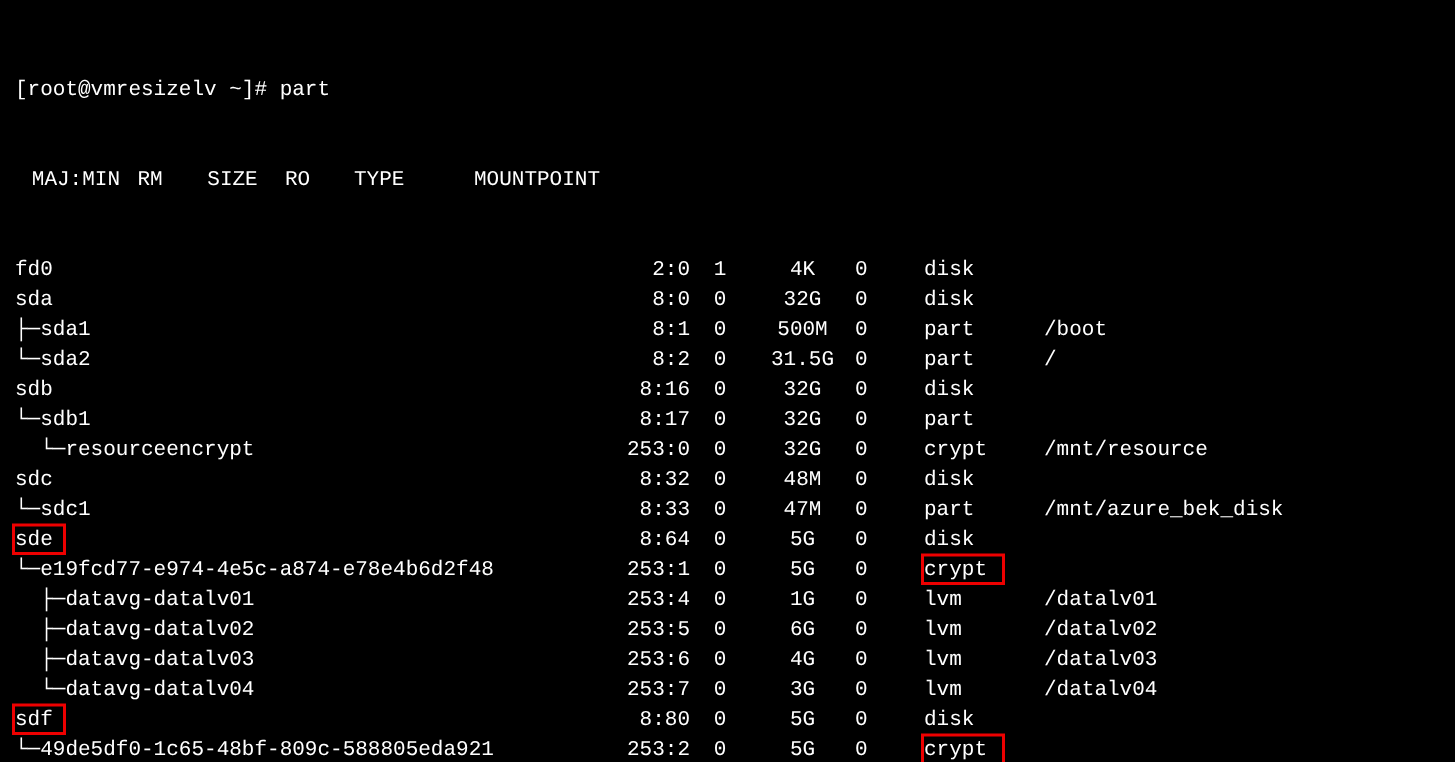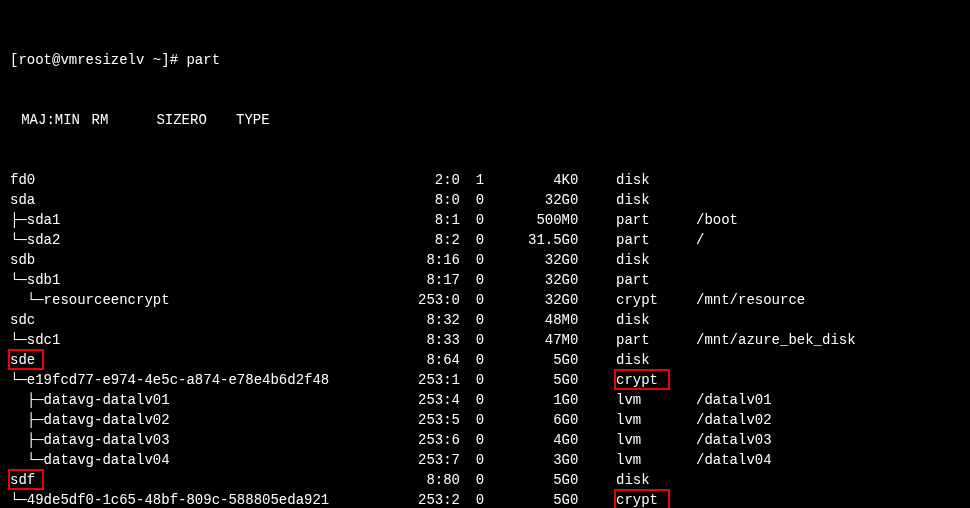--- a/index.html
+++ b/index.html
@@ -18,21 +18,21 @@
       position: relative;
     }
     .row {
       display: flex;
       position: relative;
       height: 20px;
     }
     .col-name { width: 380px; }
     .col-maj  { width: 70px; text-align: right; }
     .col-rm   { width: 40px; text-align: center; }
-    .col-size { width: 70px; text-align: right; }
+    .col-size { width: 70px; text-align: center; }
     .col-ro   { width: 40px; text-align: left; }
     .col-type { width: 70px; padding-left: 6px; }
     .col-mnt  { flex: 1; padding-left: 10px; }
     .hl-box {
       border: 2px solid #e00;
       position: absolute;
       box-sizing: border-box;
       pointer-events: none;
     }
   </style>
@@ -42,15 +42,16 @@
 <div class="term">
   <div class="row">
     <span>[root@vmresizelv ~]# </span><span>part</span>
   </div>
   <div class="row">
     <span class="col-maj">MAJ:MIN</span>
     <span class="col-rm">RM</span>
     <span class="col-size">SIZE</span>
     <span class="col-ro">RO</span>
     <span class="col-type">TYPE</span>
+    <span class="col-mnt">MOUNTPOINT</span>
   </div>
   <div id="rows"><div class="row"><span class="col-name">fd0</span><span class="col-maj">2:0</span><span class="col-rm">1</span><span class="col-size">4K</span><span class="col-ro">0</span><span class="col-type">disk</span><span class="col-mnt"></span></div><div class="row"><span class="col-name">sda</span><span class="col-maj">8:0</span><span class="col-rm">0</span><span class="col-size">32G</span><span class="col-ro">0</span><span class="col-type">disk</span><span class="col-mnt"></span></div><div class="row"><span class="col-name">├─sda1</span><span class="col-maj">8:1</span><span class="col-rm">0</span><span class="col-size">500M</span><span class="col-ro">0</span><span class="col-type">part</span><span class="col-mnt">/boot</span></div><div class="row"><span class="col-name">└─sda2</span><span class="col-maj">8:2</span><span class="col-rm">0</span><span class="col-size">31.5G</span><span class="col-ro">0</span><span class="col-type">part</span><span class="col-mnt">/</span></div><div class="row"><span class="col-name">sdb</span><span class="col-maj">8:16</span><span class="col-rm">0</span><span class="col-size">32G</span><span class="col-ro">0</span><span class="col-type">disk</span><span class="col-mnt"></span></div><div class="row"><span class="col-name">└─sdb1</span><span class="col-maj">8:17</span><span class="col-rm">0</span><span class="col-size">32G</span><span class="col-ro">0</span><span class="col-type">part</span><span class="col-mnt"></span></div><div class="row"><span class="col-name">  └─resourceencrypt</span><span class="col-maj">253:0</span><span class="col-rm">0</span><span class="col-size">32G</span><span class="col-ro">0</span><span class="col-type">crypt</span><span class="col-mnt">/mnt/resource</span></div><div class="row"><span class="col-name">sdc</span><span class="col-maj">8:32</span><span class="col-rm">0</span><span class="col-size">48M</span><span class="col-ro">0</span><span class="col-type">disk</span><span class="col-mnt"></span></div><div class="row"><span class="col-name">└─sdc1</span><span class="col-maj">8:33</span><span class="col-rm">0</span><span class="col-size">47M</span><span class="col-ro">0</span><span class="col-type">part</span><span class="col-mnt">/mnt/azure_bek_disk</span></div><div class="row"><span class="col-name">sde</span><span class="col-maj">8:64</span><span class="col-rm">0</span><span class="col-size">5G</span><span class="col-ro">0</span><span class="col-type">disk</span><span class="col-mnt"></span><div class="hl-box" style="left: -2px; top: -1px; height: 21px; width: 36px;"></div></div><div class="row"><span class="col-name">└─e19fcd77-e974-4e5c-a874-e78e4b6d2f48</span><span class="col-maj">253:1</span><span class="col-rm">0</span><span class="col-size">5G</span><span class="col-ro">0</span><span class="col-type">crypt</span><span class="col-mnt"></span><div class="hl-box" style="left: 604px; top: -1px; height: 21px; width: 56px;"></div></div><div class="row"><span class="col-name">  ├─datavg-datalv01</span><span class="col-maj">253:4</span><span class="col-rm">0</span><span class="col-size">1G</span><span class="col-ro">0</span><span class="col-type">lvm</span><span class="col-mnt">/datalv01</span></div><div class="row"><span class="col-name">  ├─datavg-datalv02</span><span class="col-maj">253:5</span><span class="col-rm">0</span><span class="col-size">6G</span><span class="col-ro">0</span><span class="col-type">lvm</span><span class="col-mnt">/datalv02</span></div><div class="row"><span class="col-name">  ├─datavg-datalv03</span><span class="col-maj">253:6</span><span class="col-rm">0</span><span class="col-size">4G</span><span class="col-ro">0</span><span class="col-type">lvm</span><span class="col-mnt">/datalv03</span></div><div class="row"><span class="col-name">  └─datavg-datalv04</span><span class="col-maj">253:7</span><span class="col-rm">0</span><span class="col-size">3G</span><span class="col-ro">0</span><span class="col-type">lvm</span><span class="col-mnt">/datalv04</span></div><div class="row"><span class="col-name">sdf</span><span class="col-maj">8:80</span><span class="col-rm">0</span><span class="col-size">5G</span><span class="col-ro">0</span><span class="col-type">disk</span><span class="col-mnt"></span><div class="hl-box" style="left: -2px; top: -1px; height: 21px; width: 36px;"></div></div><div class="row"><span class="col-name">└─49de5df0-1c65-48bf-809c-588805eda921</span><span class="col-maj">253:2</span><span class="col-rm">0</span><span class="col-size">5G</span><span class="col-ro">0</span><span class="col-type">crypt</span><span class="col-mnt"></span><div class="hl-box" style="left: 604px; top: -1px; height: 21px; width: 56px;"></div></div></div>
 </div>
 
 </body></html>

